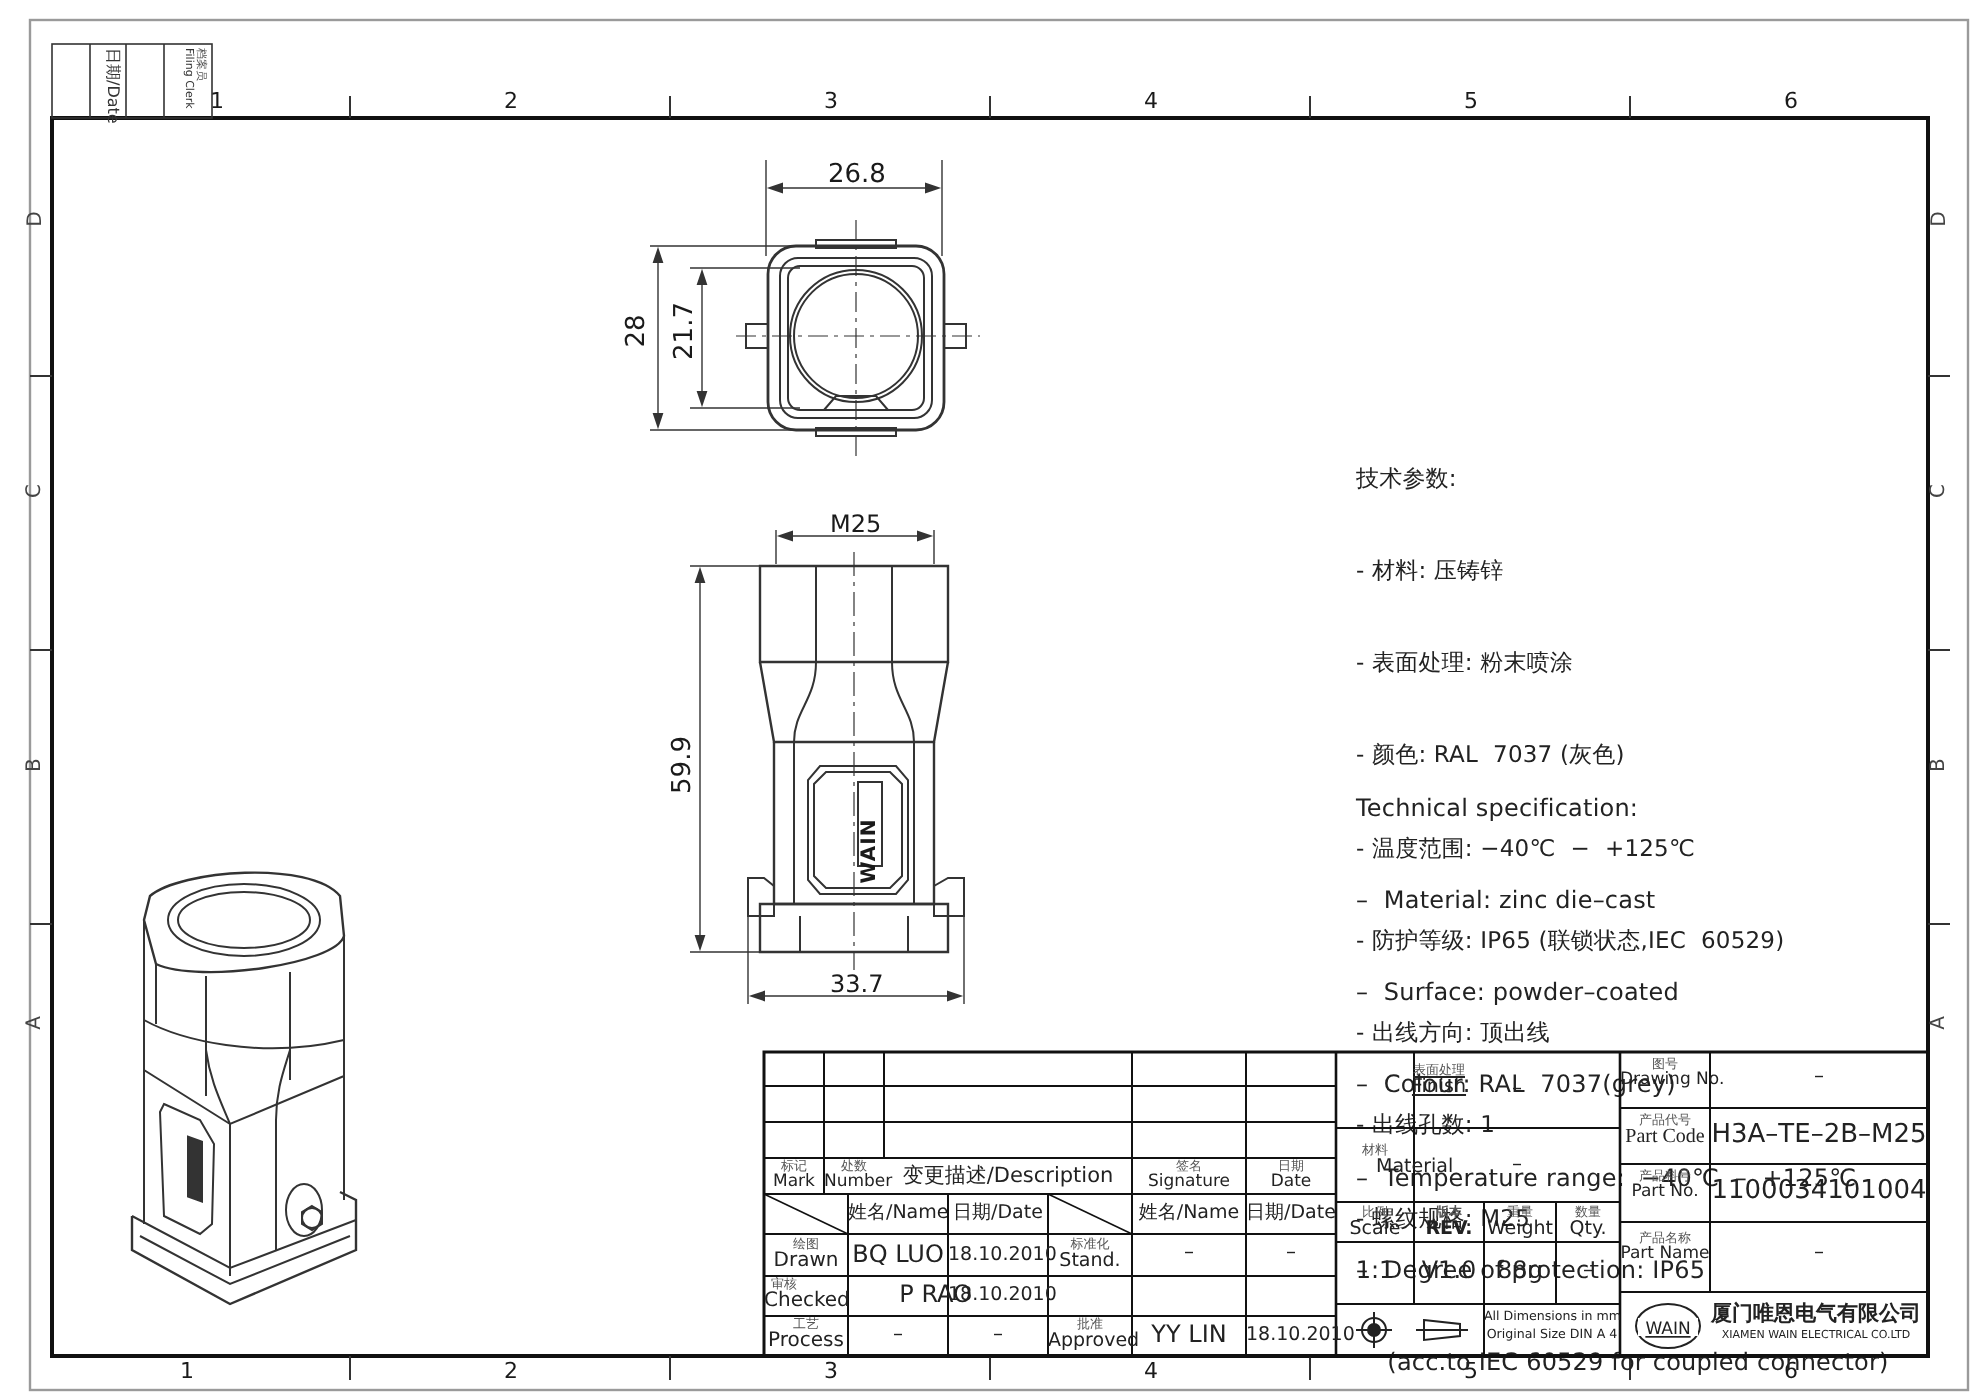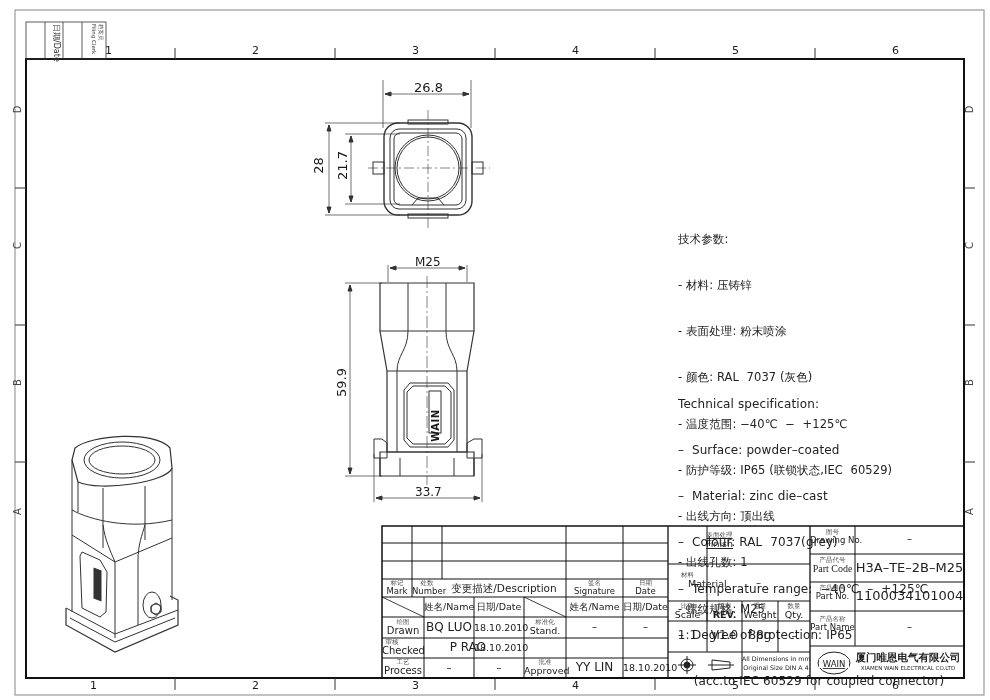--- a/index.html
+++ b/index.html
@@ -215,22 +215,22 @@
   <div>- 颜色: RAL  7037 (灰色)</div>
   <div>- 温度范围: −40℃  −  +125℃</div>
   <div>- 防护等级: IP65 (联锁状态,IEC  60529)</div>
   <div>- 出线方向: 顶出线</div>
   <div>- 出线孔数: 1</div>
   <div>- 螺纹规格: M25</div>
 </div>
 
 <div class="spec" style="left:678px;top:366px;font-size:12px;">
   <div>Technical specification:</div>
+  <div>–  Material: zinc die–cast</div>
   <div>–  Surface: powder–coated</div>
-  <div>–  Material: zinc die–cast</div>
   <div>–  Colour: RAL  7037(grey)</div>
   <div>–  Temperature range:  −40℃  –  +125℃</div>
   <div>–  Degree of protection: IP65</div>
   <div>    (acc.to IEC 60529 for coupled connector)</div>
   
   
   
 </div>
 
 <svg class="abs" style="left:0;top:0" width="990" height="700">

